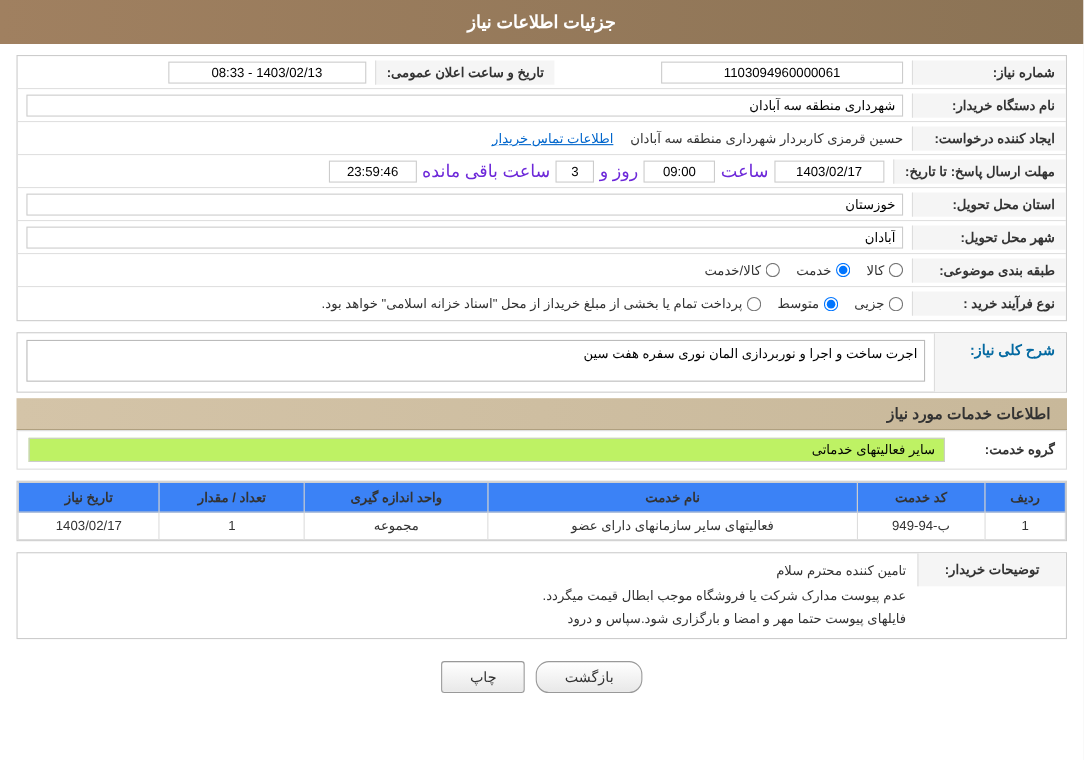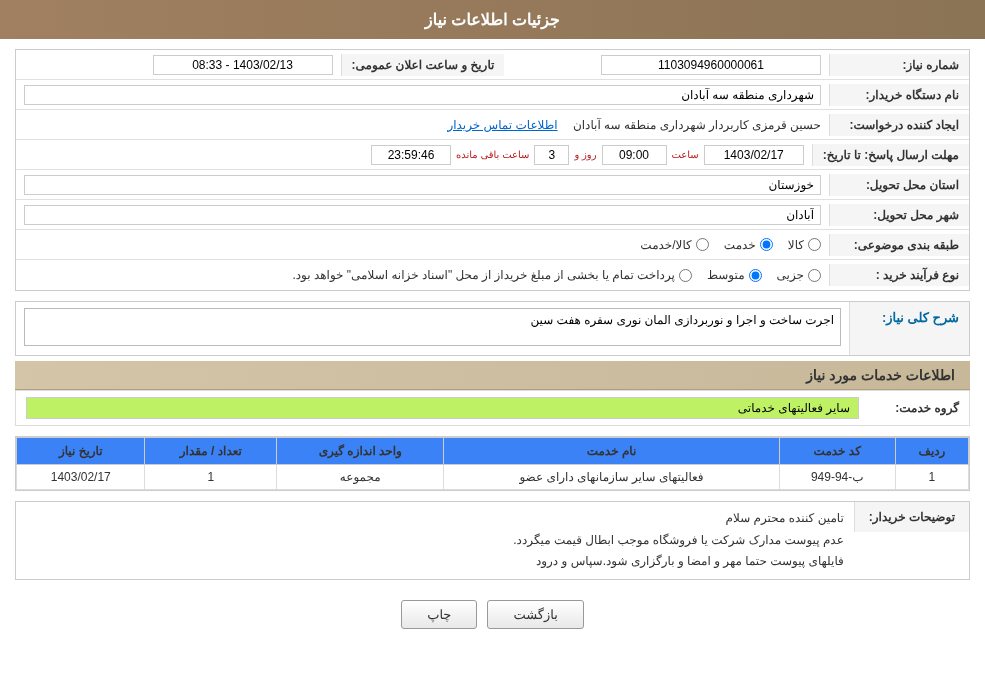--- a/index.html
+++ b/index.html
@@ -77,23 +77,24 @@
       direction: rtl;
       background: #fff;
     }
     .date-row {
       display: flex;
       align-items: center;
       width: 100%;
       gap: 5px;
     }
     .date-label {
-      font-size: 10px;
-      color: #b91c1c;
+      font-size: 16px;
+      color: #6d28d9;
       white-space: nowrap;
+      font-family: Liberation Serif, serif;
     }
     .radio-group {
       display: flex;
       align-items: center;
       gap: 15px;
       padding: 4px 8px;
       flex: 1;
     }
     .radio-item {
       display: flex;
@@ -160,21 +161,21 @@
     }
     .description-section {
       display: flex;
       align-items: flex-start;
       border: 1px solid #ccc;
       margin-bottom: 10px;
       background: #fff;
     }
     .desc-label {
       background: #f5f5f5;
-      padding: 8px 14px;
+      padding: 8px 24px;
       min-width: 100px;
       font-weight: bold;
       font-size: 12px;
       color: #333;
       border-left: 1px solid #ddd;
       text-align: right;
     }
     .desc-content {
       flex: 1;
       padding: 6px 10px;
@@ -197,20 +198,21 @@
       cursor: pointer;
       border-radius: 3px;
     }
     .btn-print {
       background: linear-gradient(to bottom, #fff, #e8e8e8);
       color: #333;
     }
     .btn-back {
       background: linear-gradient(to bottom, #fff, #e8e8e8);
       color: #333;
+      border-radius: 12px;
     }
     .link-text {
       color: #0066cc;
       text-decoration: underline;
       cursor: pointer;
     }
     .contact-link {
       color: #0066cc;
       font-size: 12px;
     }

